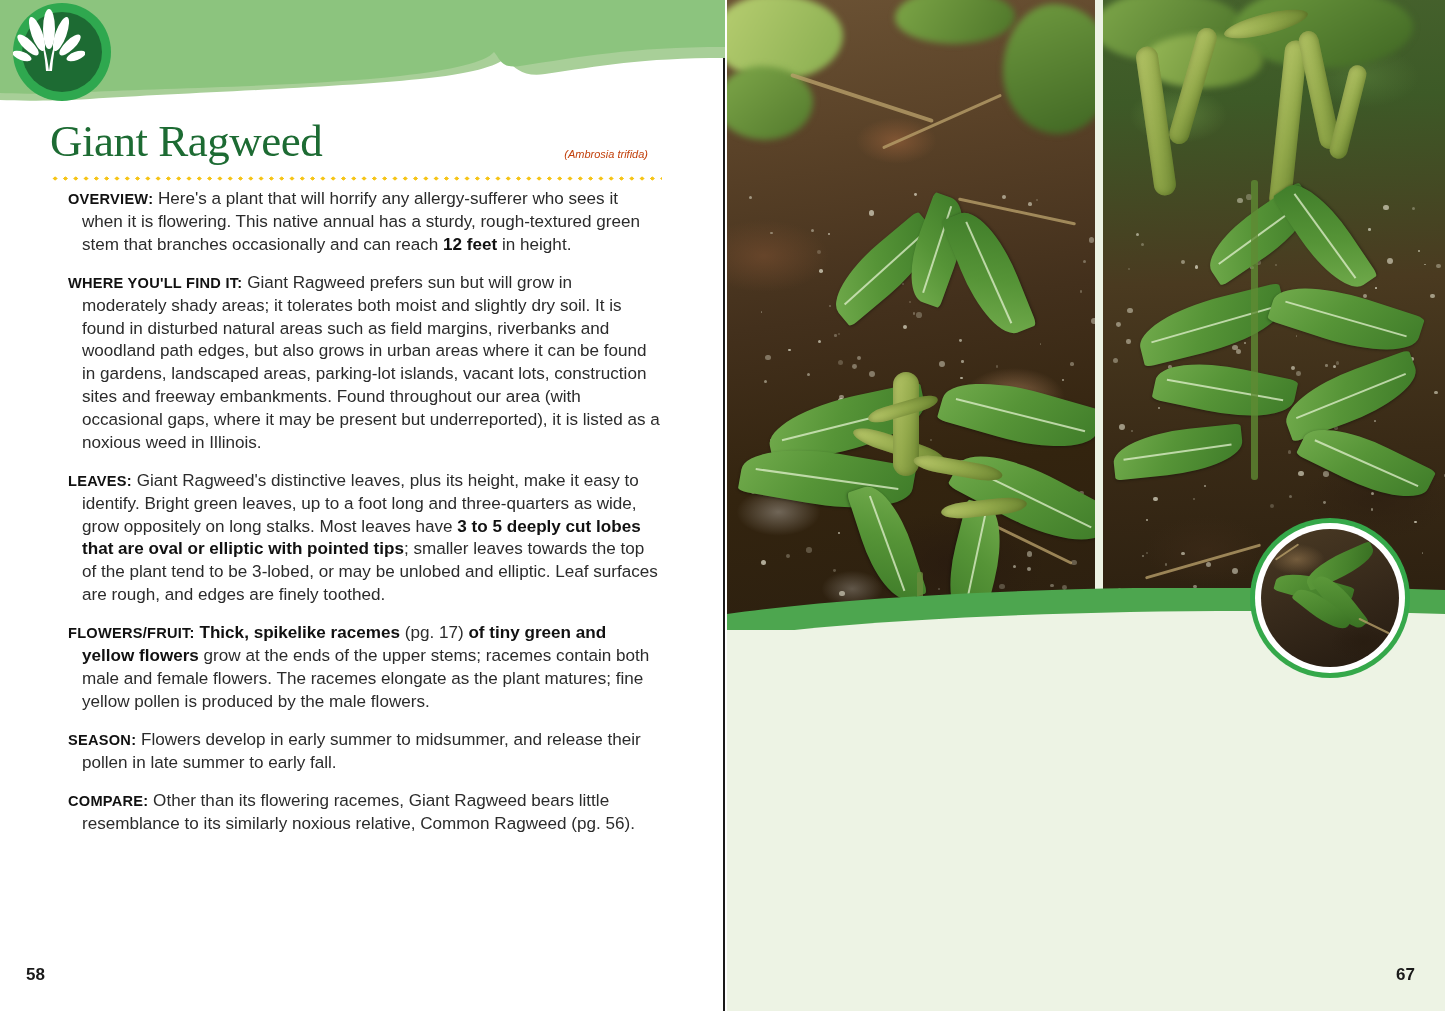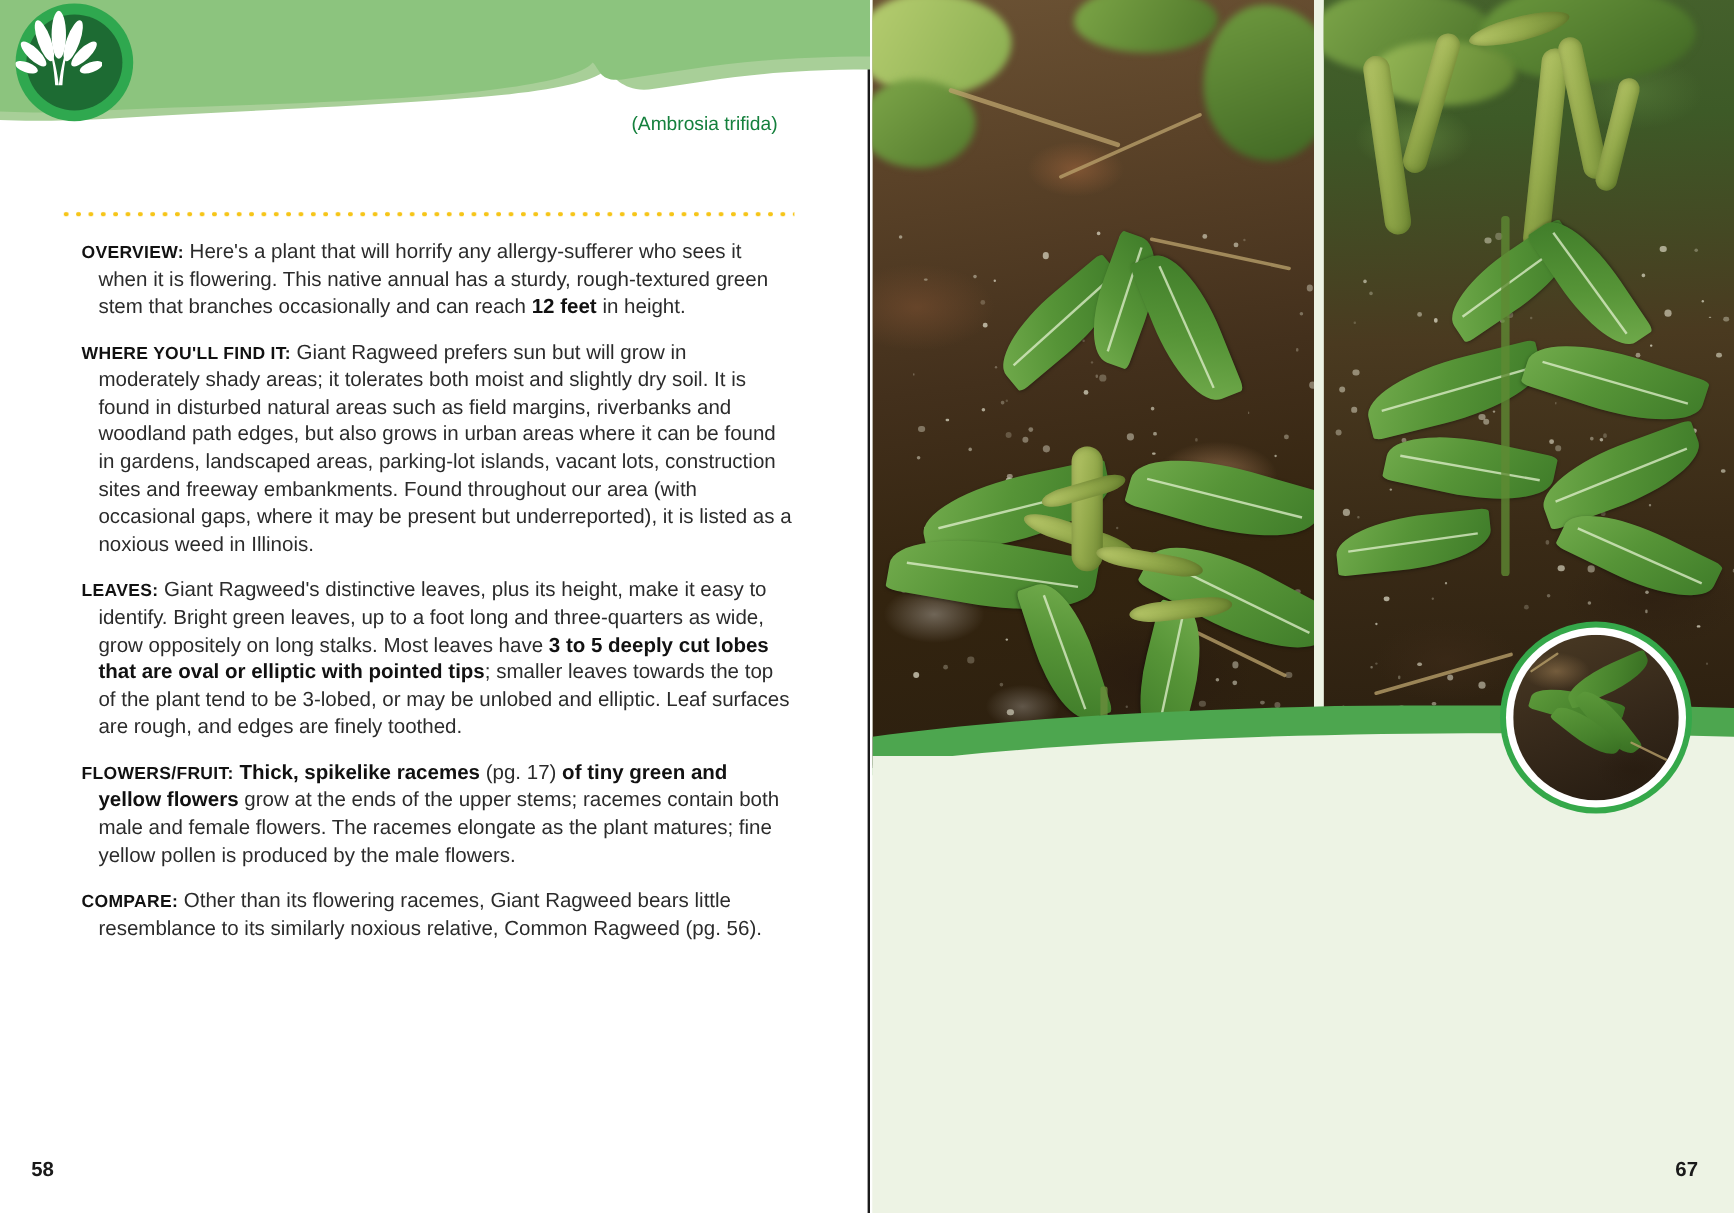--- a/index.html
+++ b/index.html
@@ -50,36 +50,37 @@
     font-size:45px;
     font-weight:normal;
     color:#1d6b33;
     line-height:1.05;
     letter-spacing:-0.5px;
     display:inline-block;
   }
   .sci-name{
     position:absolute;right:14px;bottom:5px;
     font-family:"Liberation Sans",sans-serif;
-    font-size:16px;
-    color:#15803d;
+    font-style:italic;
+    font-size:11px;
+    color:#c2410c;
     white-space:nowrap;
   }
   .dot-rule{
     position:absolute;left:0;width:612px;height:5px;
     background-image:radial-gradient(circle, #f6c518 0 1.9px, rgba(0,0,0,0) 2.1px);
     background-size:10.3px 5px;
     background-repeat:repeat-x;
     background-position:0 center;
   }
   .dot-rule.under-title{top:58px;}
 
   
   .body-col{
-    position:absolute;left:68px;top:199px;width:592px;
+    position:absolute;left:68px;top:188px;width:592px;
     font-size:17.1px;
     line-height:1.335;
     color:#2b2b2b;
   }
   .para{
     margin-bottom:15.5px;
     text-indent:-14px;
     padding-left:14px;
   }
   .para:last-child{margin-bottom:6px;}
@@ -217,29 +218,31 @@
               <ellipse cx="57" cy="42" rx="5" ry="14" transform="rotate(46 57 42)"></ellipse>
               <ellipse cx="9" cy="53" rx="4.2" ry="10" transform="rotate(-70 9 53)"></ellipse>
               <ellipse cx="63" cy="53" rx="4.2" ry="10" transform="rotate(70 63 53)"></ellipse>
             </g>
           </svg>
         </div>
       </div>
     </div>
 
     <div class="species-block">
+      <span class="species-name">Giant Ragweed</span>
       <span class="sci-name">(Ambrosia trifida)</span>
       <div class="dot-rule under-title"></div>
     </div>
 
     <div class="body-col" id="left-body">
         <p class="para"><span class="lbl">OVERVIEW:</span><span> Here's a plant that will horrify any allergy-sufferer who sees it when it is flowering. This native annual has a sturdy, rough-textured green stem that branches occasionally and can reach </span><span class="b">12 feet</span><span> in height.</span></p>
         <p class="para"><span class="lbl">WHERE YOU'LL FIND IT:</span><span> Giant Ragweed prefers sun but will grow in moderately shady areas; it tolerates both moist and slightly dry soil. It is found in disturbed natural areas such as field margins, riverbanks and woodland path edges, but also grows in urban areas where it can be found in gardens, landscaped areas, parking-lot islands, vacant lots, construction sites and freeway embankments. Found throughout our area (with occasional gaps, where it may be present but underreported), it is listed as a noxious weed in Illinois.</span></p>
         <p class="para"><span class="lbl">LEAVES:</span><span> Giant Ragweed's distinctive leaves, plus its height, make it easy to identify. Bright green leaves, up to a foot long and three-quarters as wide, grow oppositely on long stalks. Most leaves have </span><span class="b">3 to 5 deeply cut lobes that are oval or elliptic with pointed tips</span><span>; smaller leaves towards the top of the plant tend to be 3-lobed, or may be unlobed and elliptic. Leaf surfaces are rough, and edges are finely toothed.</span></p>
         <p class="para"><span class="lbl">FLOWERS/FRUIT:</span><span> </span><span class="b">Thick, spikelike racemes</span><span> (pg. 17) </span><span class="b">of tiny green and yellow flowers</span><span> grow at the ends of the upper stems; racemes contain both male and female flowers. The racemes elongate as the plant matures; fine yellow pollen is produced by the male flowers.</span></p>
+        <p class="para"><span class="lbl">SEASON:</span><span> Flowers develop in early summer to midsummer, and release their pollen in late summer to early fall.</span></p>
         <p class="para"><span class="lbl">COMPARE:</span><span> Other than its flowering racemes, Giant Ragweed bears little resemblance to its similarly noxious relative, Common Ragweed (pg. 56).</span></p>
       </div>
 
     <div class="folio folio-left">58</div>
   </div>
 
   <div class="page-right">
 
     <div class="photos">
 

